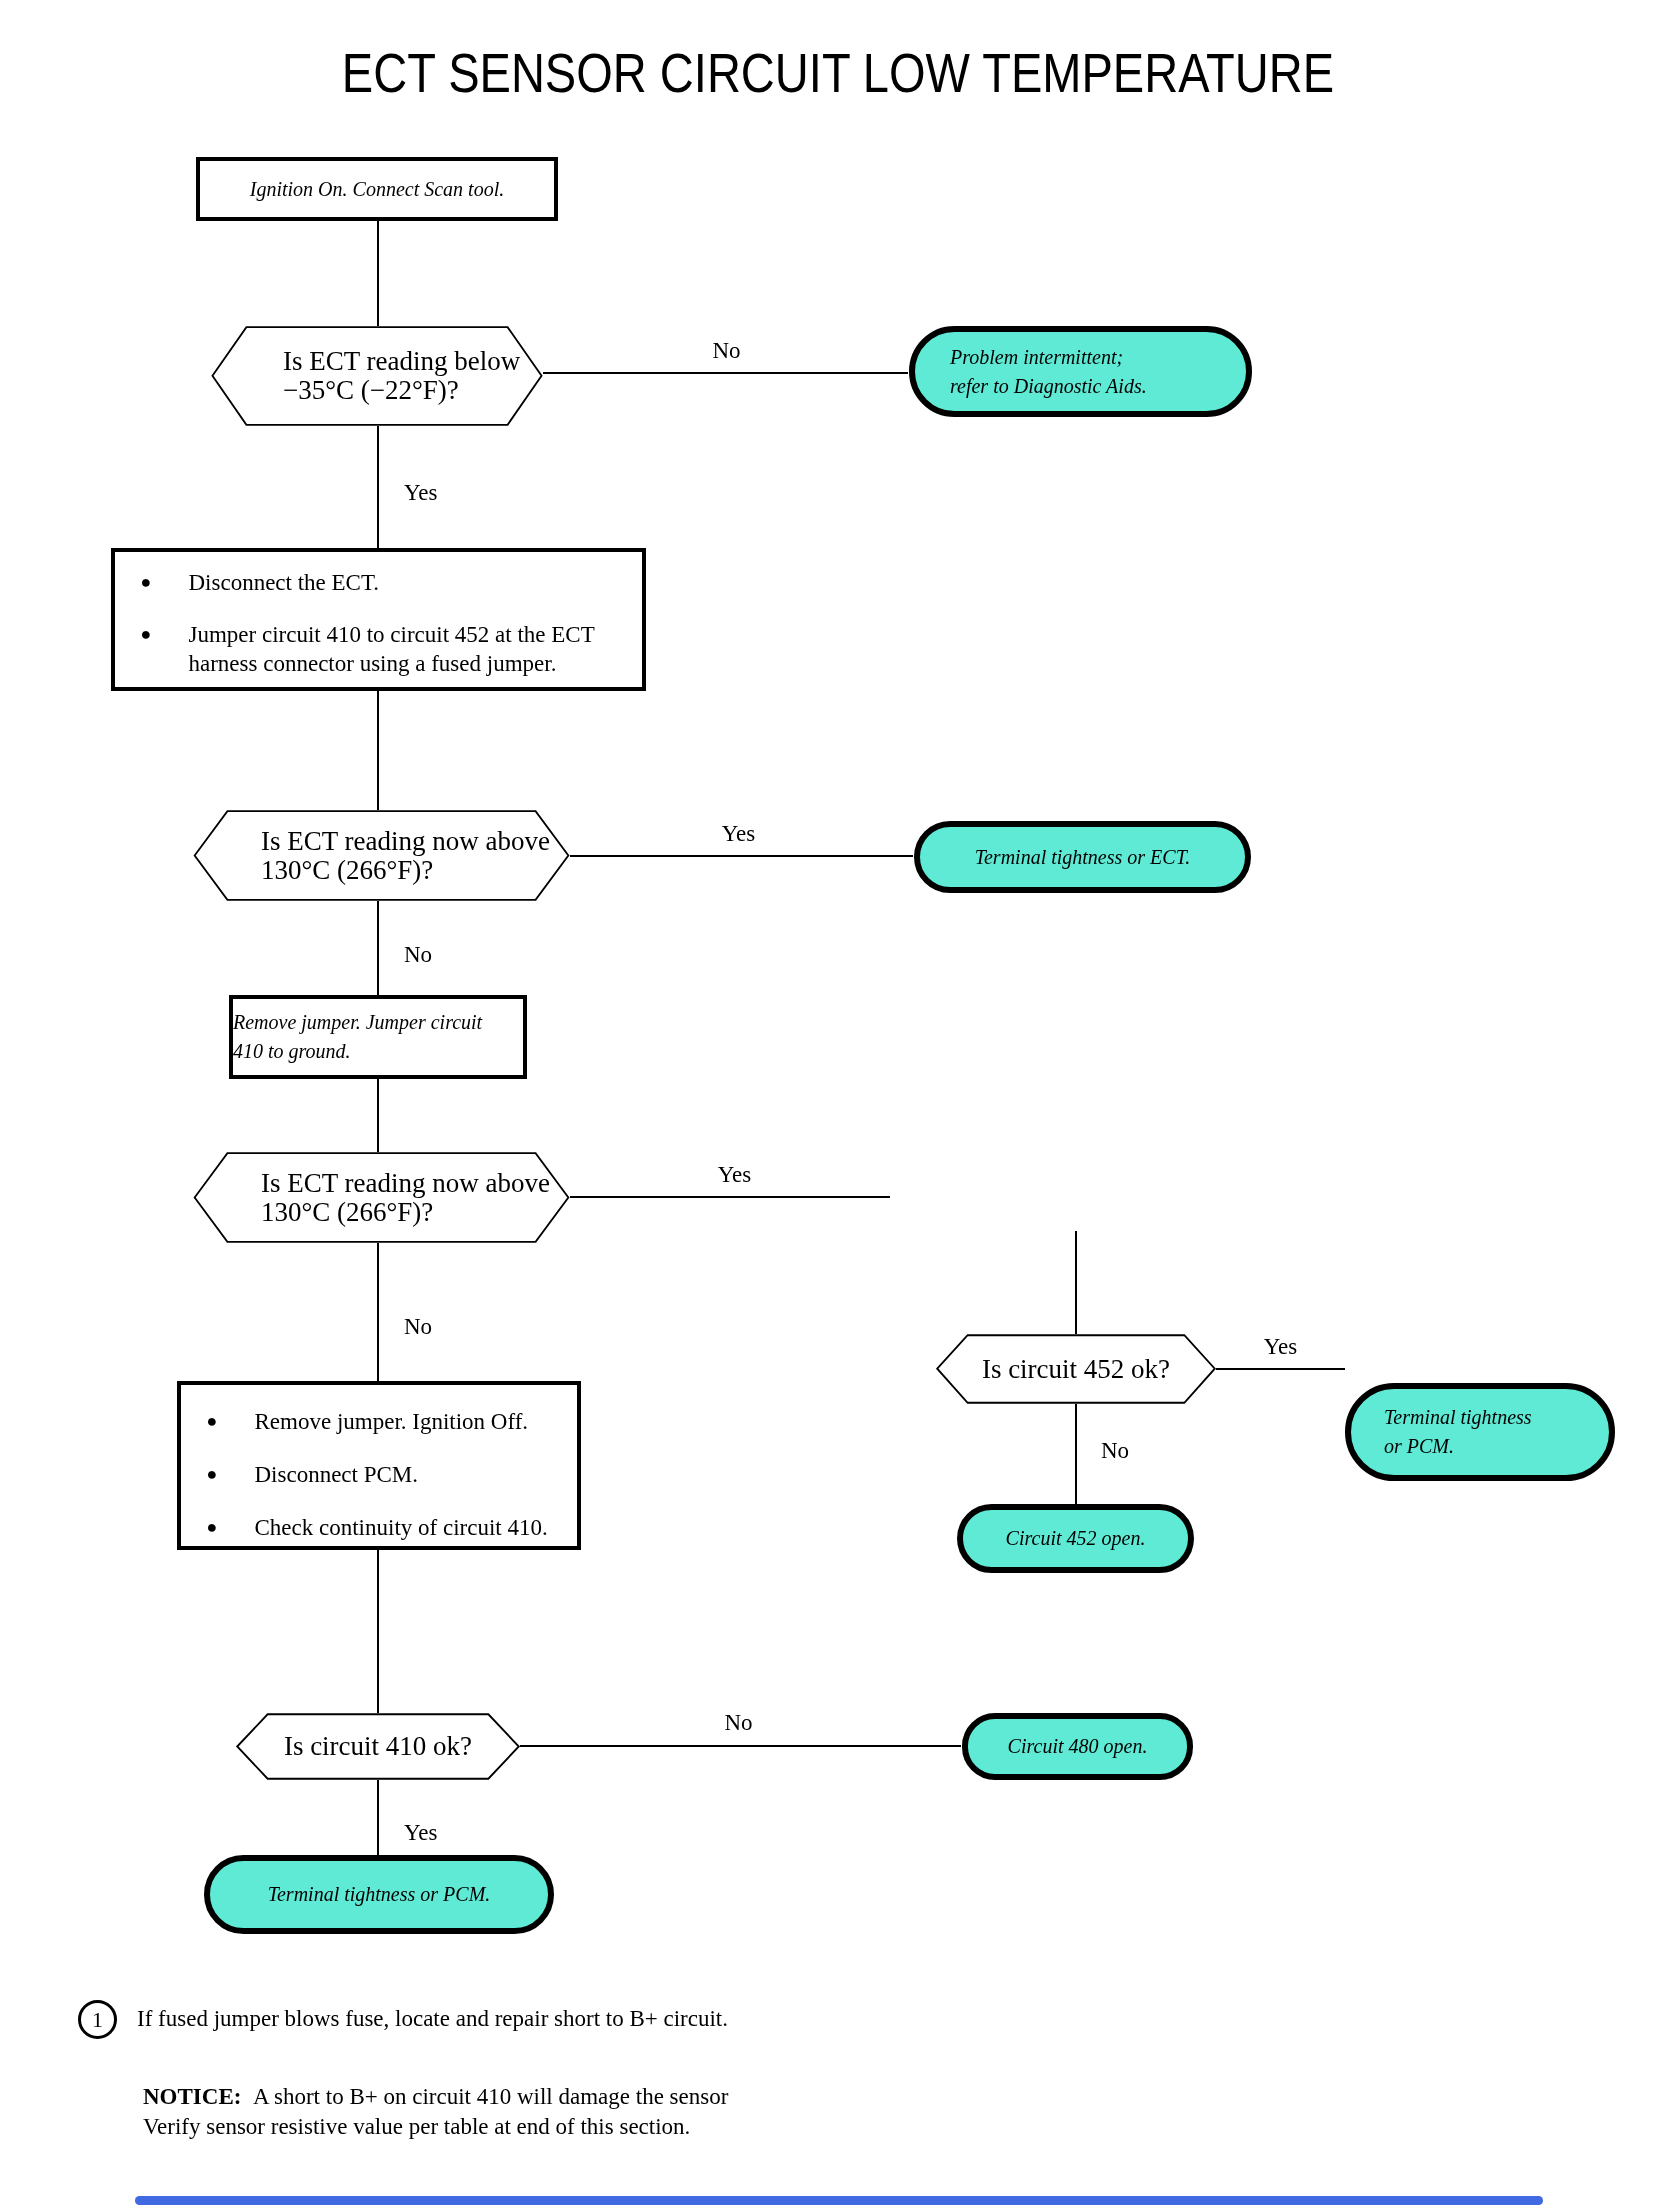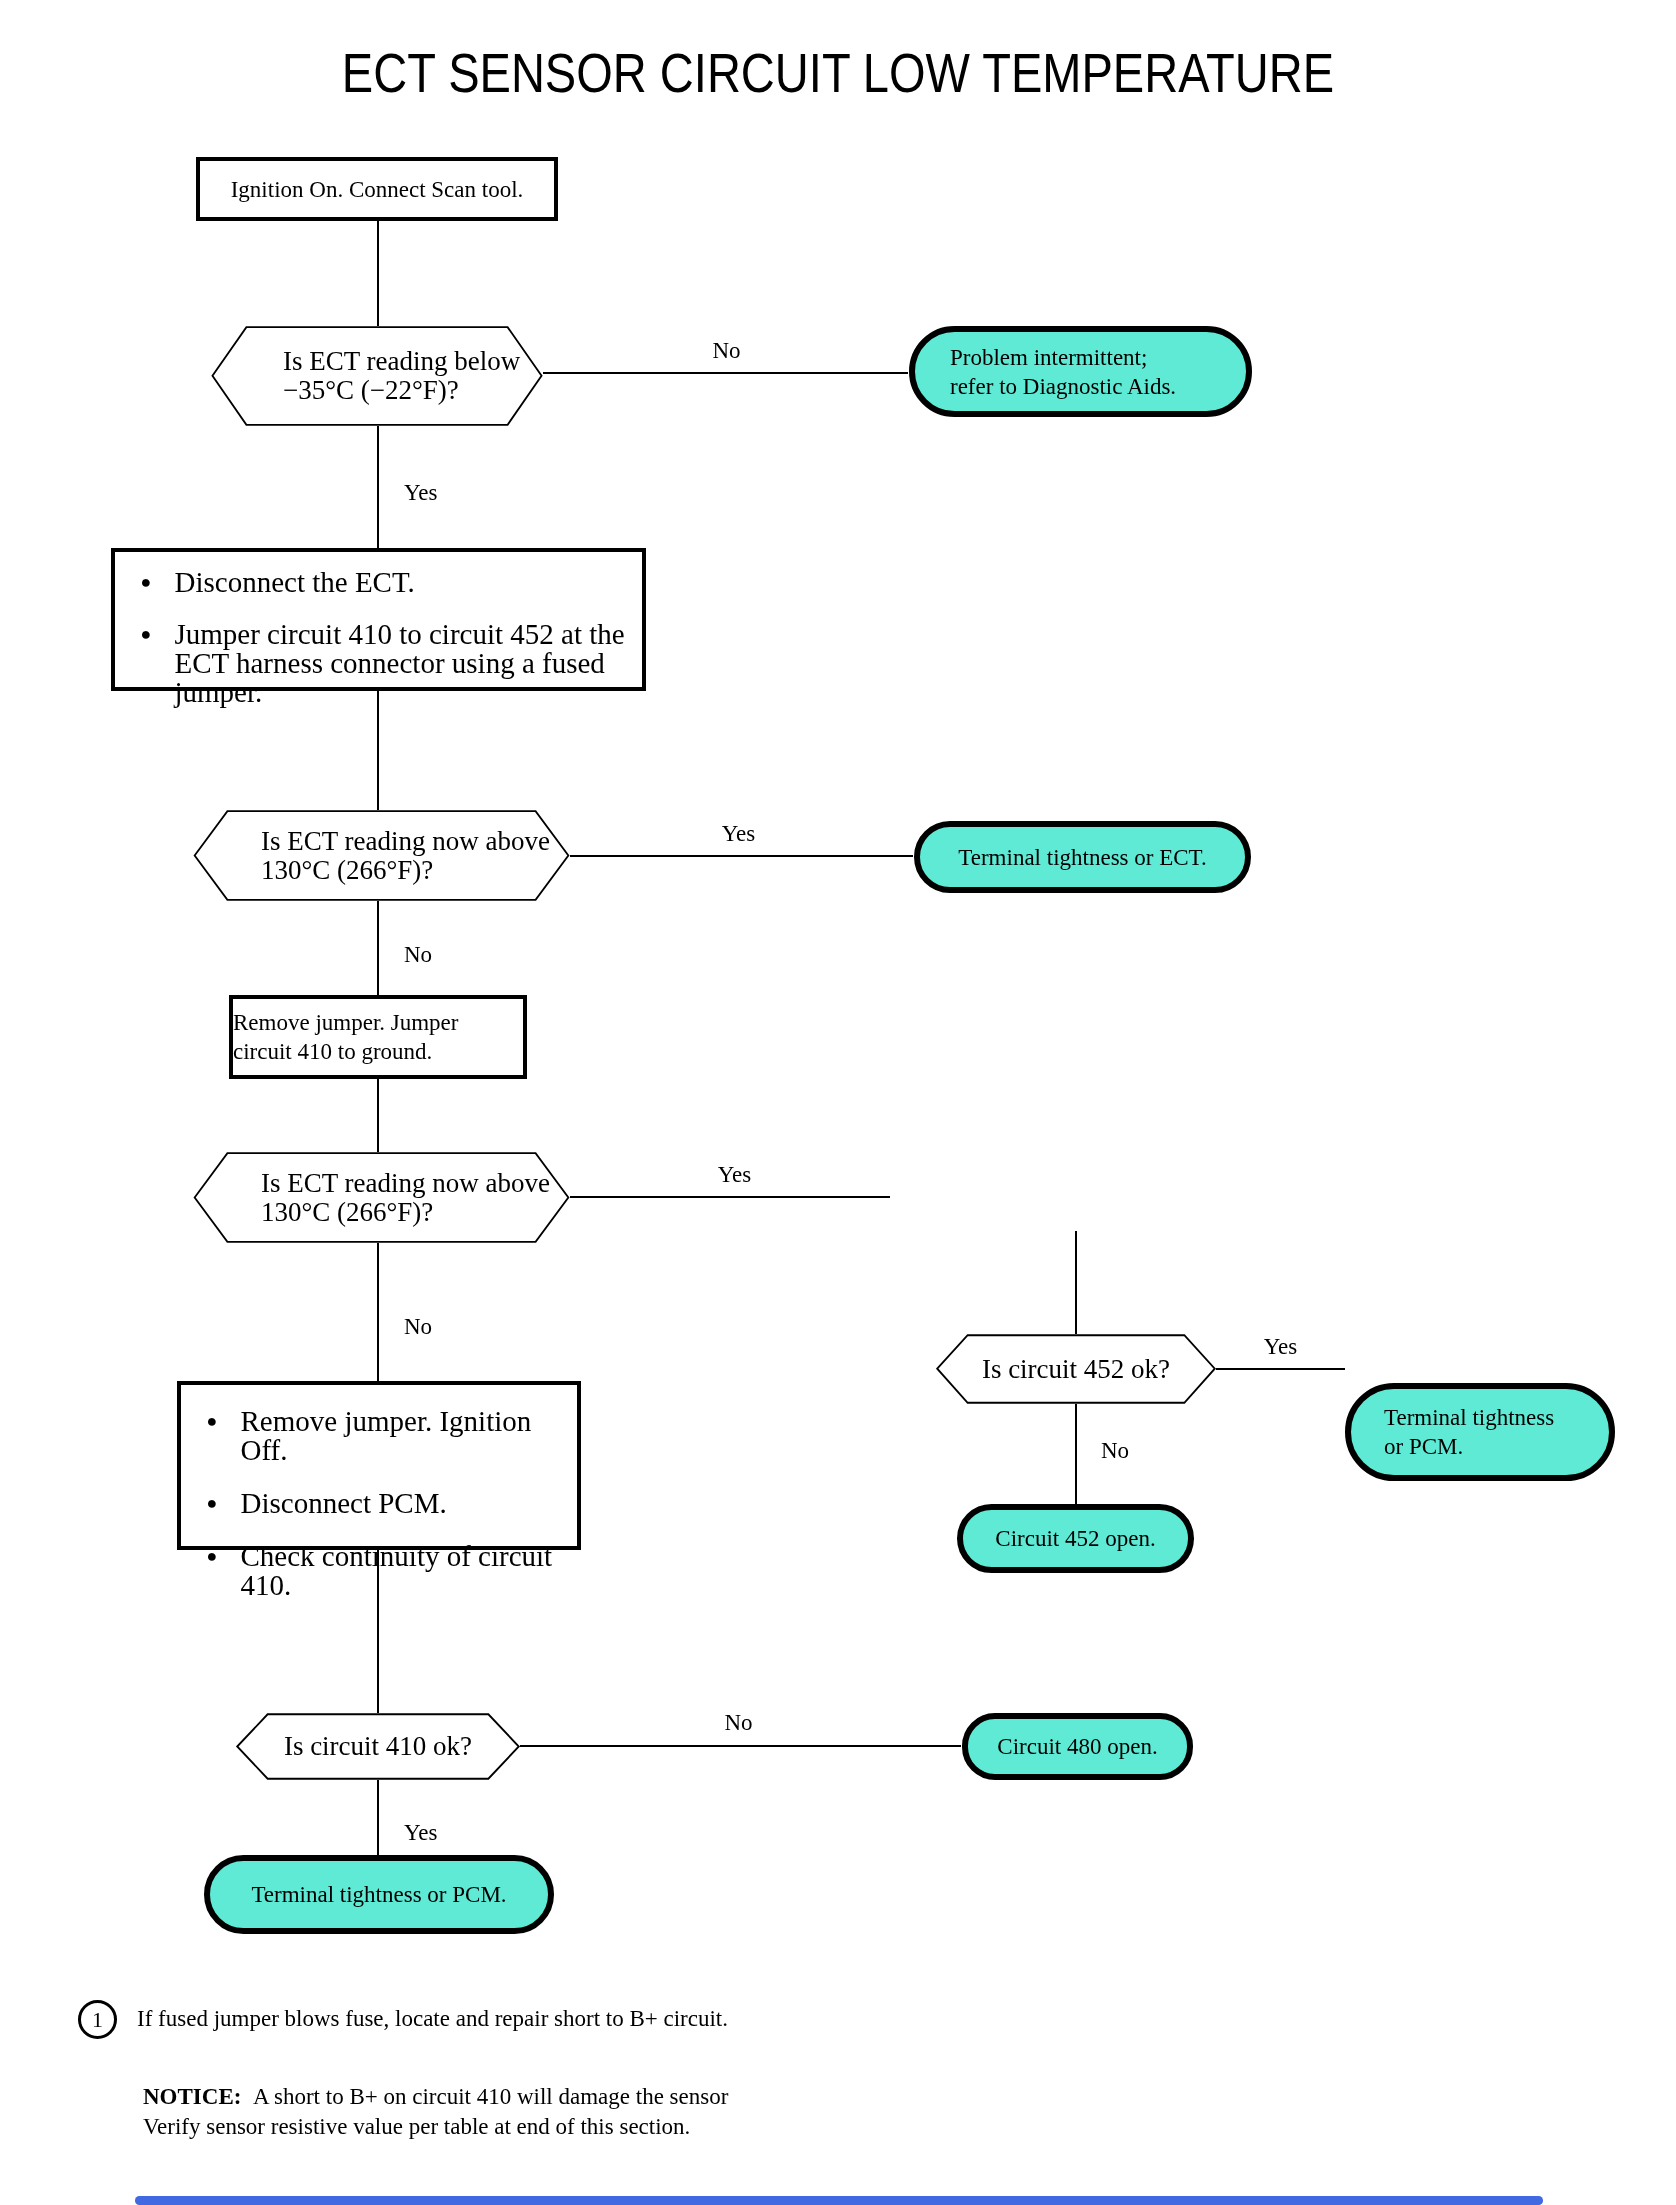--- a/index.html
+++ b/index.html
@@ -6,21 +6,21 @@
   .canvas{
     position:relative;width:1676px;height:2205px;background:#ffffff;
     font-family:"Liberation Serif", serif;color:#000;overflow:hidden;
   }
   .title{
     position:absolute;top:40px;left:0;width:100%;text-align:center;
     font-family:"Liberation Sans", sans-serif;font-size:56px;font-weight:400;
     white-space:nowrap;transform:scaleX(0.84);transform-origin:50% 0;
     letter-spacing:0px;
   }
-  .node-text{font-size:23px;line-height:29px;}
+  .node-text{font-size:20px;line-height:29px;font-style:italic;}
   .box{
     position:absolute;background:#fff;border:4.9px solid #000;box-sizing:border-box;
     display:flex;align-items:center;
   }
   .box.centered{justify-content:center;text-align:center;}
   .box-thick{border-width:6px;}
   .stadium{
     position:absolute;background:#5eead4;border:6.7px solid #000;box-sizing:border-box;
     display:flex;align-items:center;
   }
@@ -37,21 +37,21 @@
   .edge-label{position:absolute;font-size:23px;line-height:25.5px;}
   .edge-label.ctr{width:67px;text-align:center;}
   .bullet-box{
     position:absolute;background:#fff;border:4.9px solid #000;box-sizing:border-box;
     display:flex;flex-direction:column;
   }
   .bullet-row{display:flex;align-items:flex-start;padding-left:25.5px;}
   .bullet-dot{
     width:34px;flex:0 0 34px;font-size:18px;line-height:29px;
   }
-  .bullet-text{font-size:29px;line-height:29px;}
+  .bullet-text{font-size:23px;line-height:29px;margin-left:14px;}
   .footnote-circle{
     position:absolute;width:39px;height:39px;border:3px solid #000;border-radius:50%;
     box-sizing:border-box;display:flex;align-items:center;justify-content:center;
     font-size:22px;
   }
   .footnote-text{position:absolute;font-size:23px;white-space:nowrap;}
   .notice{position:absolute;font-size:23px;line-height:30px;}
   .notice b{font-weight:700;}
   .scrollbar{position:absolute;border-radius:4.3px;}
 </style>

